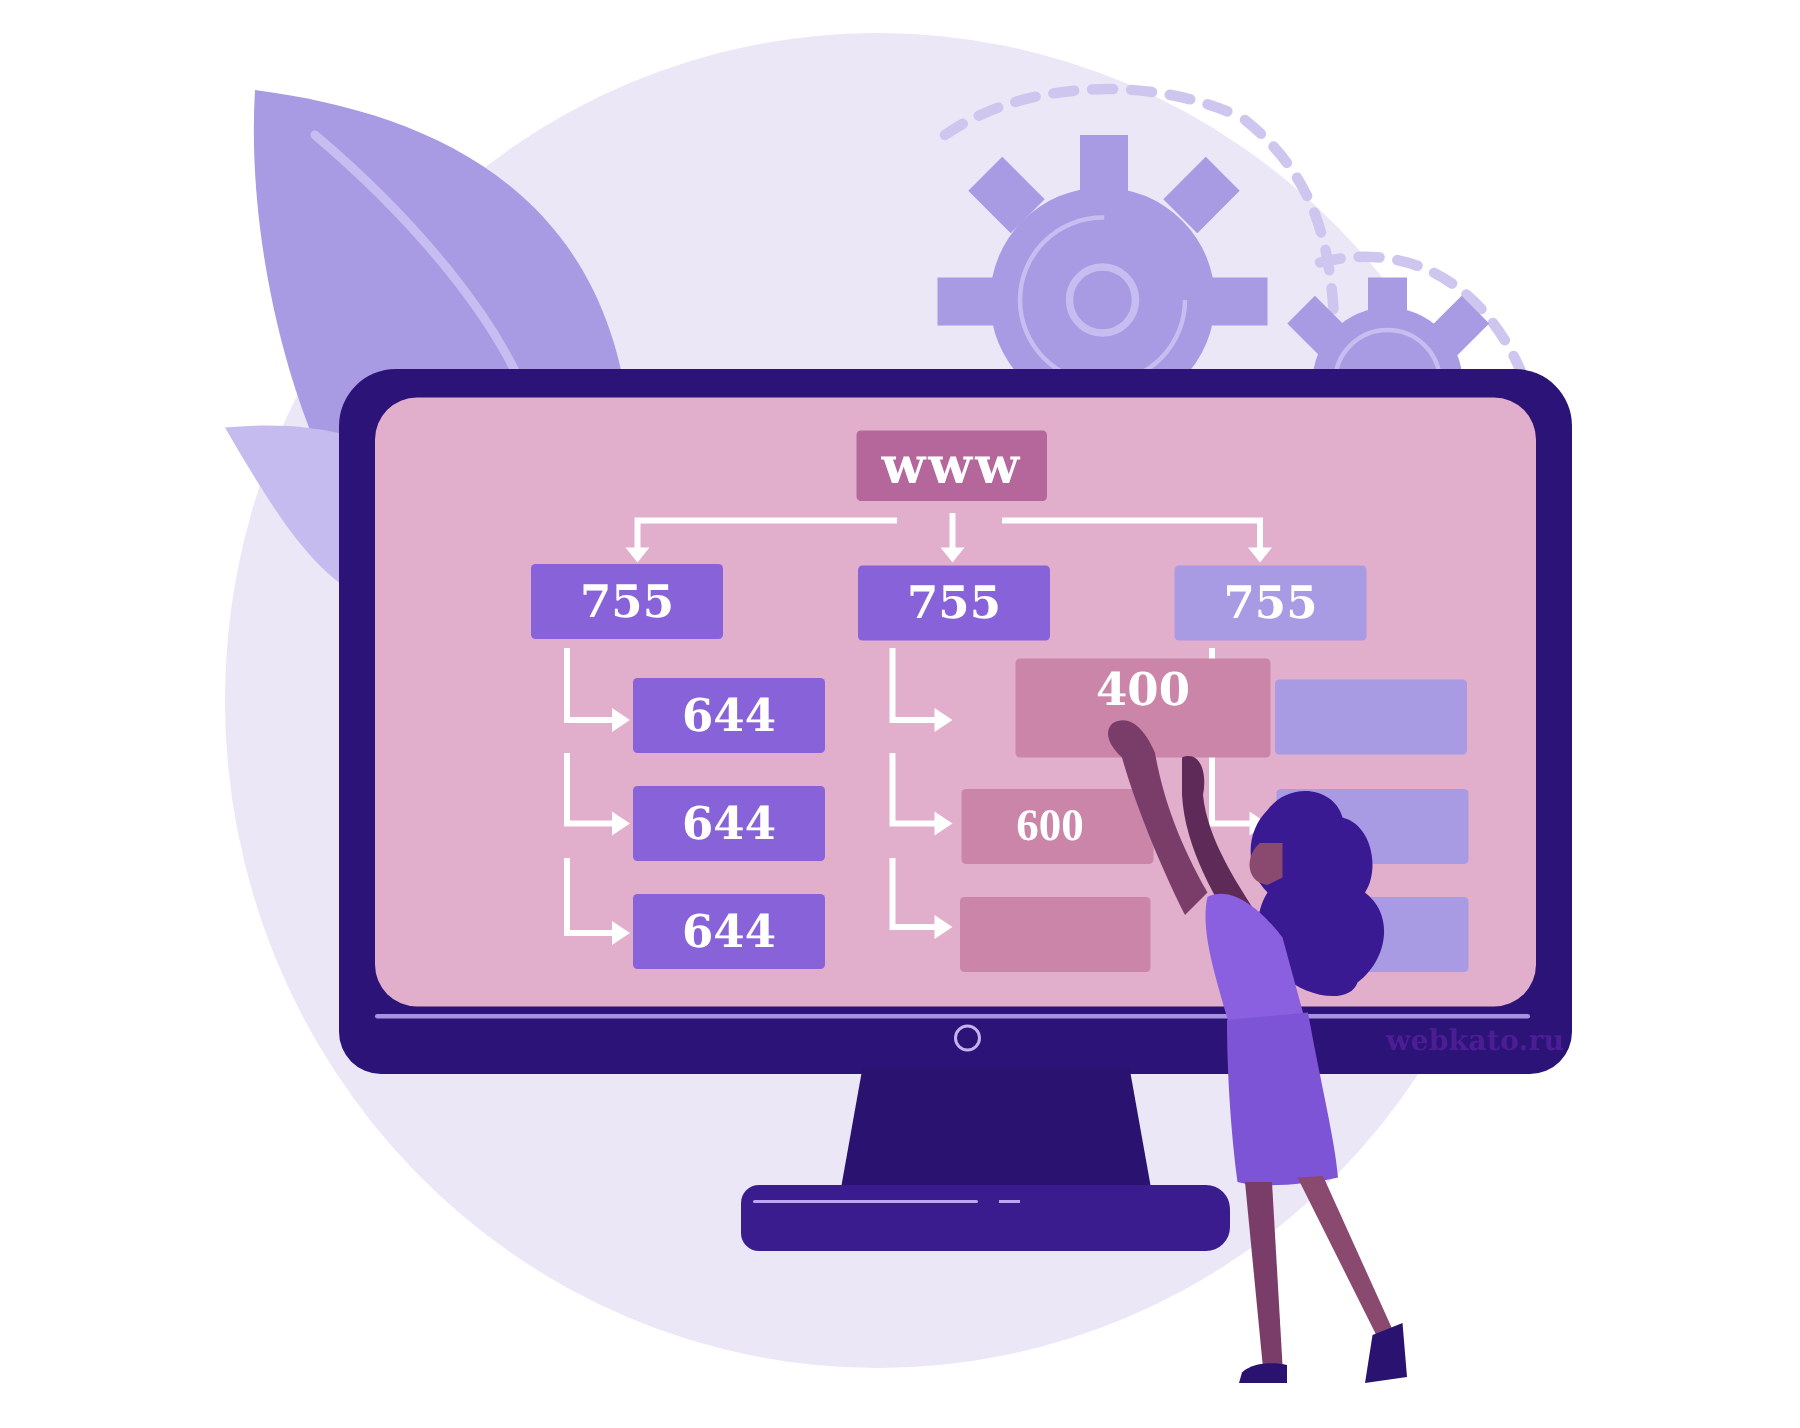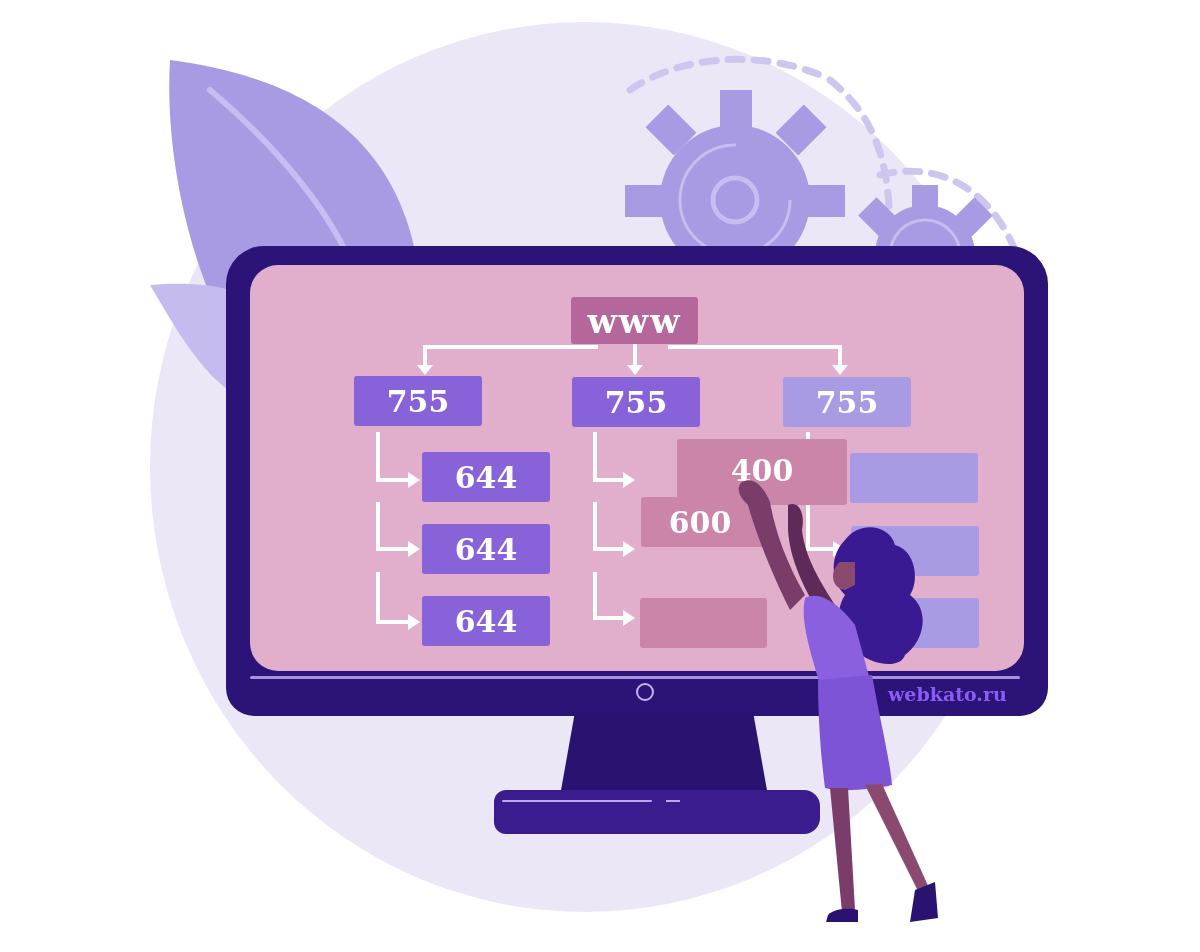--- a/index.html
+++ b/index.html
@@ -17,21 +17,21 @@
            clip-path:polygon(8% 0, 92% 0, 100% 100%, 0 100%); }
   .base { left:494px; top:790px; width:326px; height:44px; background:#3a1c8e; border-radius:12px 16px 16px 12px; }
   .base-line { left:502px; top:800px; width:150px; height:2px; background:#bba6f2; border-radius:2px; }
   .base-dash { left:666px; top:800px; width:14px; height:2px; background:#bba6f2; }
   .box { position:absolute; display:flex; align-items:center; justify-content:center;
          color:#ffffff; font-weight:bold; font-size:30px; border-radius:3px; font-family:"DejaVu Serif", serif; }
   .c-dark { background:#8762d9; }
   .c-light { background:#a99ae4; }
   .c-pink { background:#cb85a8; }
   .c-www { background:#b5679b; font-size:34px; letter-spacing:2px; }
-  .watermark { left:888px; top:683px; color:#8b5cf6; font-size:19px; font-weight:bold; font-family:"DejaVu Serif", serif; }
+  .watermark { left:924px; top:683px; color:#4c1d95; font-size:19px; font-weight:bold; font-family:"DejaVu Serif", serif; }
   svg { overflow:visible; }
 </style>
 </head>
 <body>
 
 <div class="abs bg-circle"></div>
 
 <svg class="abs leaf-back" width="280" height="360" viewBox="0 0 280 360">
   <path d="M5 5 C120 20 240 70 255 230 C200 260 90 280 45 240 C20 180 0 90 5 5 Z" fill="#a89ae3"></path>
   <path d="M45 35 C110 90 170 160 190 220" stroke="#c6bdf0" stroke-width="6" fill="none" stroke-linecap="round"></path>
@@ -88,36 +88,36 @@
     <polygon points="408,472 408,488 420,480"></polygon>
     <polygon points="408,541 408,557 420,549"></polygon>
     <polygon points="408,614 408,630 420,622"></polygon>
     <polygon points="623,472 623,488 635,480"></polygon>
     <polygon points="623,541 623,557 635,549"></polygon>
     <polygon points="623,610 623,626 635,618"></polygon>
     <polygon points="833,541 833,557 845,549"></polygon>
   </g>
 </svg>
 
-<div class="box c-www" style="left:571px;top:297px;width:127px;height:47px;">www</div>
+<div class="box c-www" style="left:571px;top:287px;width:127px;height:47px;">www</div>
 
 <div class="box c-dark" style="left:354px;top:376px;width:128px;height:50px;">755</div>
 <div class="box c-dark" style="left:572px;top:377px;width:128px;height:50px;">755</div>
 <div class="box c-light" style="left:783px;top:377px;width:128px;height:50px;">755</div>
 
 <div class="box c-dark" style="left:422px;top:452px;width:128px;height:50px;">644</div>
 <div class="box c-dark" style="left:422px;top:524px;width:128px;height:50px;">644</div>
 <div class="box c-dark" style="left:422px;top:596px;width:128px;height:50px;">644</div>
 
 <div class="box c-light" style="left:850px;top:453px;width:128px;height:50px;"></div>
 <div class="box c-light" style="left:851px;top:526px;width:128px;height:50px;"></div>
 <div class="box c-light" style="left:851px;top:598px;width:128px;height:50px;"></div>
 
-<div class="box c-pink" style="left:677px;top:439px;width:170px;height:66px;align-items:flex-start;padding-top:14px;box-sizing:border-box;">400</div>
-<div class="box c-pink" style="left:641px;top:497px;width:128px;height:50px;padding-right:10px;box-sizing:border-box;">600</div>
+<div class="box c-pink" style="left:677px;top:439px;width:170px;height:66px;align-items:flex-start;padding-top:4px;box-sizing:border-box;">400</div>
+<div class="box c-pink" style="left:641px;top:526px;width:128px;height:50px;padding-right:10px;box-sizing:border-box;font-family:Liberation Serif, serif;">600</div>
 <div class="box c-pink" style="left:640px;top:598px;width:127px;height:50px;"></div>
 
 <svg class="abs" style="left:730px;top:470px" width="240" height="470" viewBox="0 0 240 470">
 
   <path d="M12 12 C25 5 35 20 40 32 C45 60 55 90 75 125 L60 140 C40 100 25 60 18 35 C10 28 5 18 12 12 Z" fill="#7a3d6a"></path>
   <path d="M58 35 C70 30 75 45 72 60 C75 90 95 120 115 150 L100 160 C80 130 60 95 58 60 Z" fill="#5e2a58"></path>
 
   <path d="M115 70 C130 50 160 55 165 75 C185 80 190 110 180 125 C200 140 195 170 175 185 C170 200 140 195 125 180 C105 170 105 140 115 125 C100 110 100 85 115 70 Z" fill="#3a1a93"></path>
 
   <path d="M110 92 C100 100 100 118 115 120 L125 115 L125 92 Z" fill="#8a4a70"></path>

